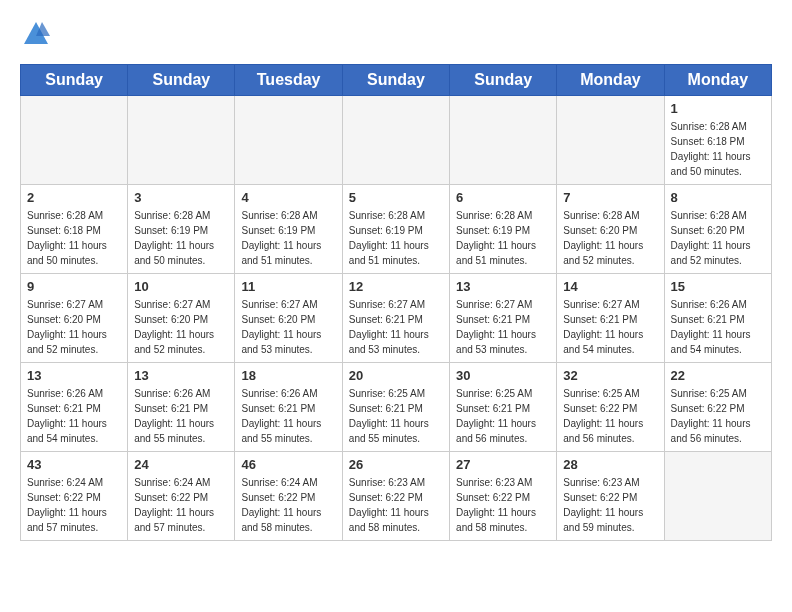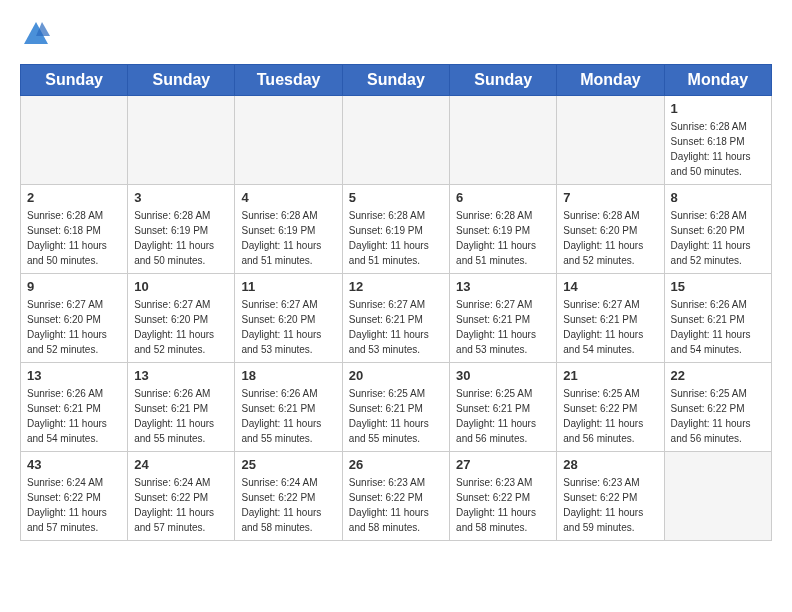--- a/index.html
+++ b/index.html
@@ -264,21 +264,21 @@
 and 55 minutes.</div>
         </td>
         <td>
           <div class="day-num">30</div>
           <div class="day-info" style="white-space: pre-line;">Sunrise: 6:25 AM
 Sunset: 6:21 PM
 Daylight: 11 hours
 and 56 minutes.</div>
         </td>
         <td>
-          <div class="day-num">21</div>
+          <div class="day-num">32</div>
           <div class="day-info" style="white-space: pre-line;">Sunrise: 6:25 AM
 Sunset: 6:22 PM
 Daylight: 11 hours
 and 56 minutes.</div>
         </td>
         <td>
           <div class="day-num">22</div>
           <div class="day-info" style="white-space: pre-line;">Sunrise: 6:25 AM
 Sunset: 6:22 PM
 Daylight: 11 hours
@@ -294,21 +294,21 @@
 and 57 minutes.</div>
         </td>
         <td>
           <div class="day-num">24</div>
           <div class="day-info" style="white-space: pre-line;">Sunrise: 6:24 AM
 Sunset: 6:22 PM
 Daylight: 11 hours
 and 57 minutes.</div>
         </td>
         <td>
-          <div class="day-num">25</div>
+          <div class="day-num">46</div>
           <div class="day-info" style="white-space: pre-line;">Sunrise: 6:24 AM
 Sunset: 6:22 PM
 Daylight: 11 hours
 and 58 minutes.</div>
         </td>
         <td>
           <div class="day-num">26</div>
           <div class="day-info" style="white-space: pre-line;">Sunrise: 6:23 AM
 Sunset: 6:22 PM
 Daylight: 11 hours

